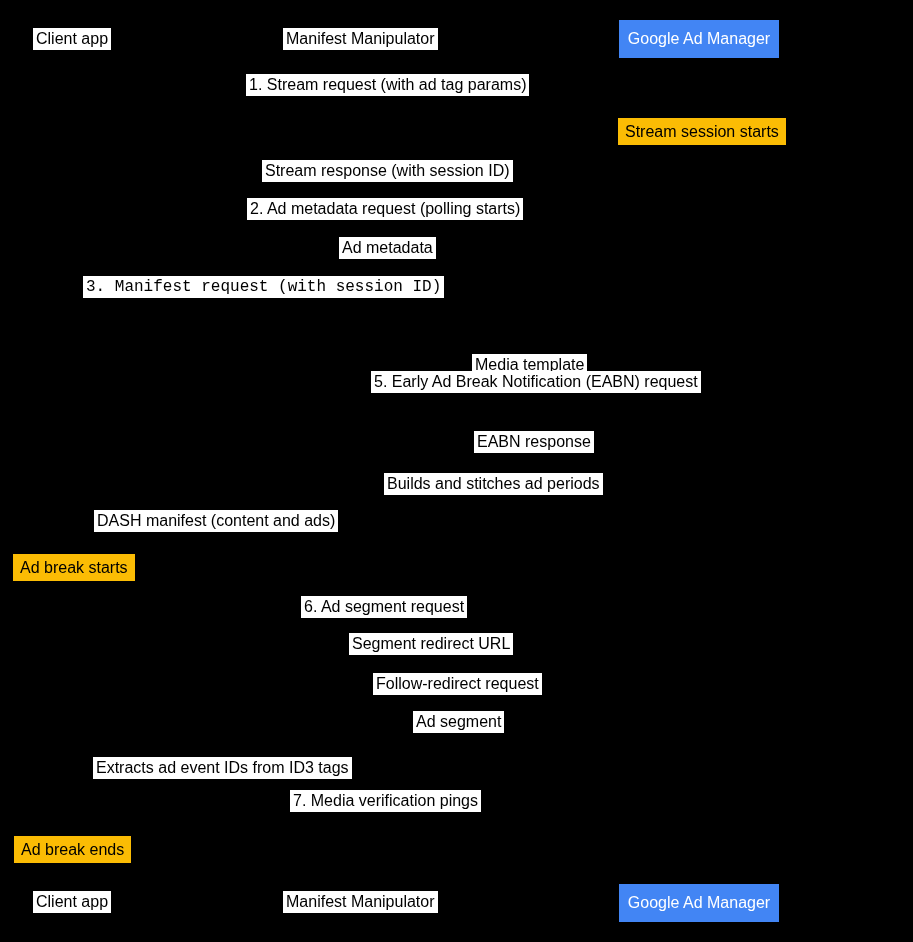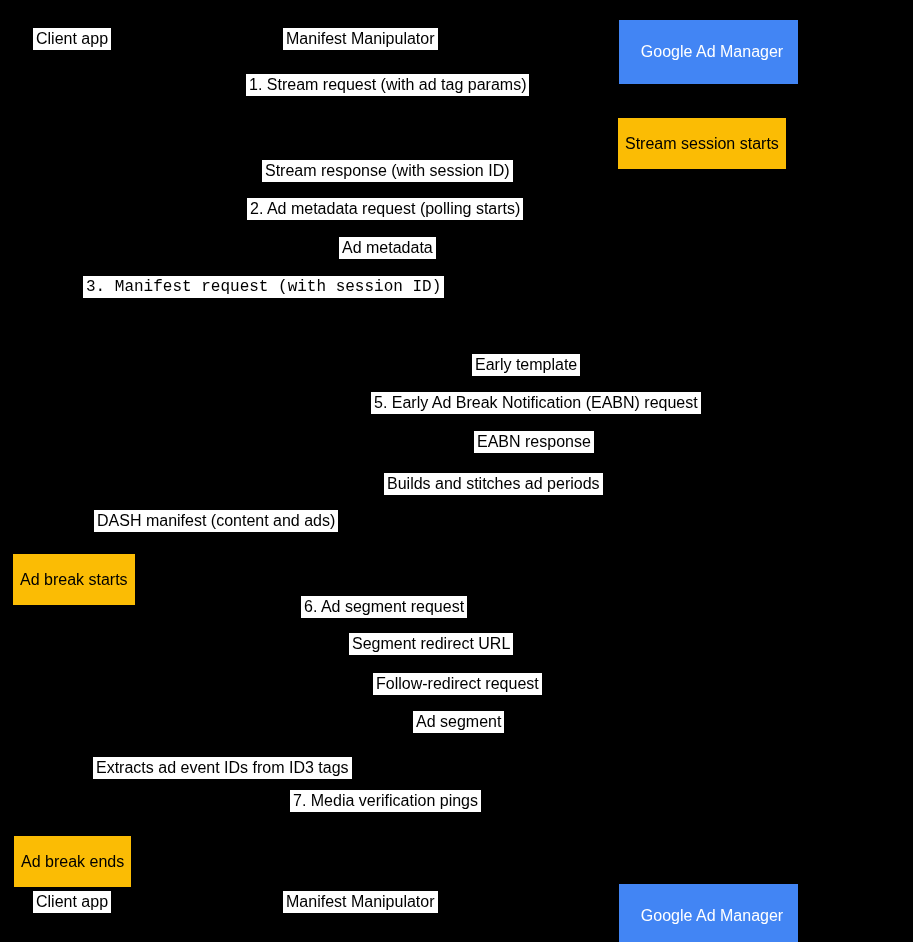--- a/index.html
+++ b/index.html
@@ -15,32 +15,32 @@
     background:var(--label-bg,#fff);
     color:var(--label-text,#000);
     font-size:16px;
     line-height:22px;
     padding:0 3px;
     white-space:nowrap;
   }
   .note{
     background:var(--note-bg,#FBBC04);
     line-height:27px;
-    padding:12px 7px;
+    padding:0 7px;
   }
   .hl{
     background:var(--note-bg,#FBBC04);
   }
   .actor-primary{
     background:var(--primary-bg,#4285F4);
     color:var(--primary-text,#fff);
     width:160px;height:38px;
     line-height:38px;
     text-align:center;
-    padding:13px;
+    padding:0;
   }
 </style>
 </head>
 <body>
 
 <div class="diagram">
 
   <div class="lbl" style="left:33px;top:28px;">Client app</div>
   <div class="lbl" style="left:283px;top:28px;">Manifest Manipulator</div>
   <div class="lbl actor-primary" style="left:619px;top:20px;">Google Ad Manager</div>
@@ -52,23 +52,23 @@
 
   <div class="lbl" style="left:262px;top:160px;">Stream response (with session ID)</div>
 
   <div class="lbl" style="left:247px;top:198px;">2. Ad metadata request (polling starts)</div>
 
   <div class="lbl" style="left:339px;top:237px;">Ad metadata</div>
 
   <div class="lbl" style="left:83px;top:276px;font-family:Liberation Mono, monospace;">3. Manifest request (with session ID)</div>
 
 
-  <div class="lbl" style="left:472px;top:354px;">Early template</div>
+  <div class="lbl" style="left:472px;top:354px;">Media template</div>
 
-  <div class="lbl" style="left:371px;top:392px;">5. Early Ad Break Notification (EABN) request</div>
+  <div class="lbl" style="left:371px;top:371px;">5. Early Ad Break Notification (EABN) request</div>
 
   <div class="lbl" style="left:474px;top:431px;">EABN response</div>
 
   <div class="lbl" style="left:384px;top:473px;">Builds and stitches ad periods</div>
 
   <div class="lbl" style="left:94px;top:510px;">DASH manifest (content and ads)</div>
 
   <div class="lbl note" style="left:13px;top:554px;">Ad break starts</div>
 
   <div class="lbl" style="left:301px;top:596px;">6. Ad segment request</div>

